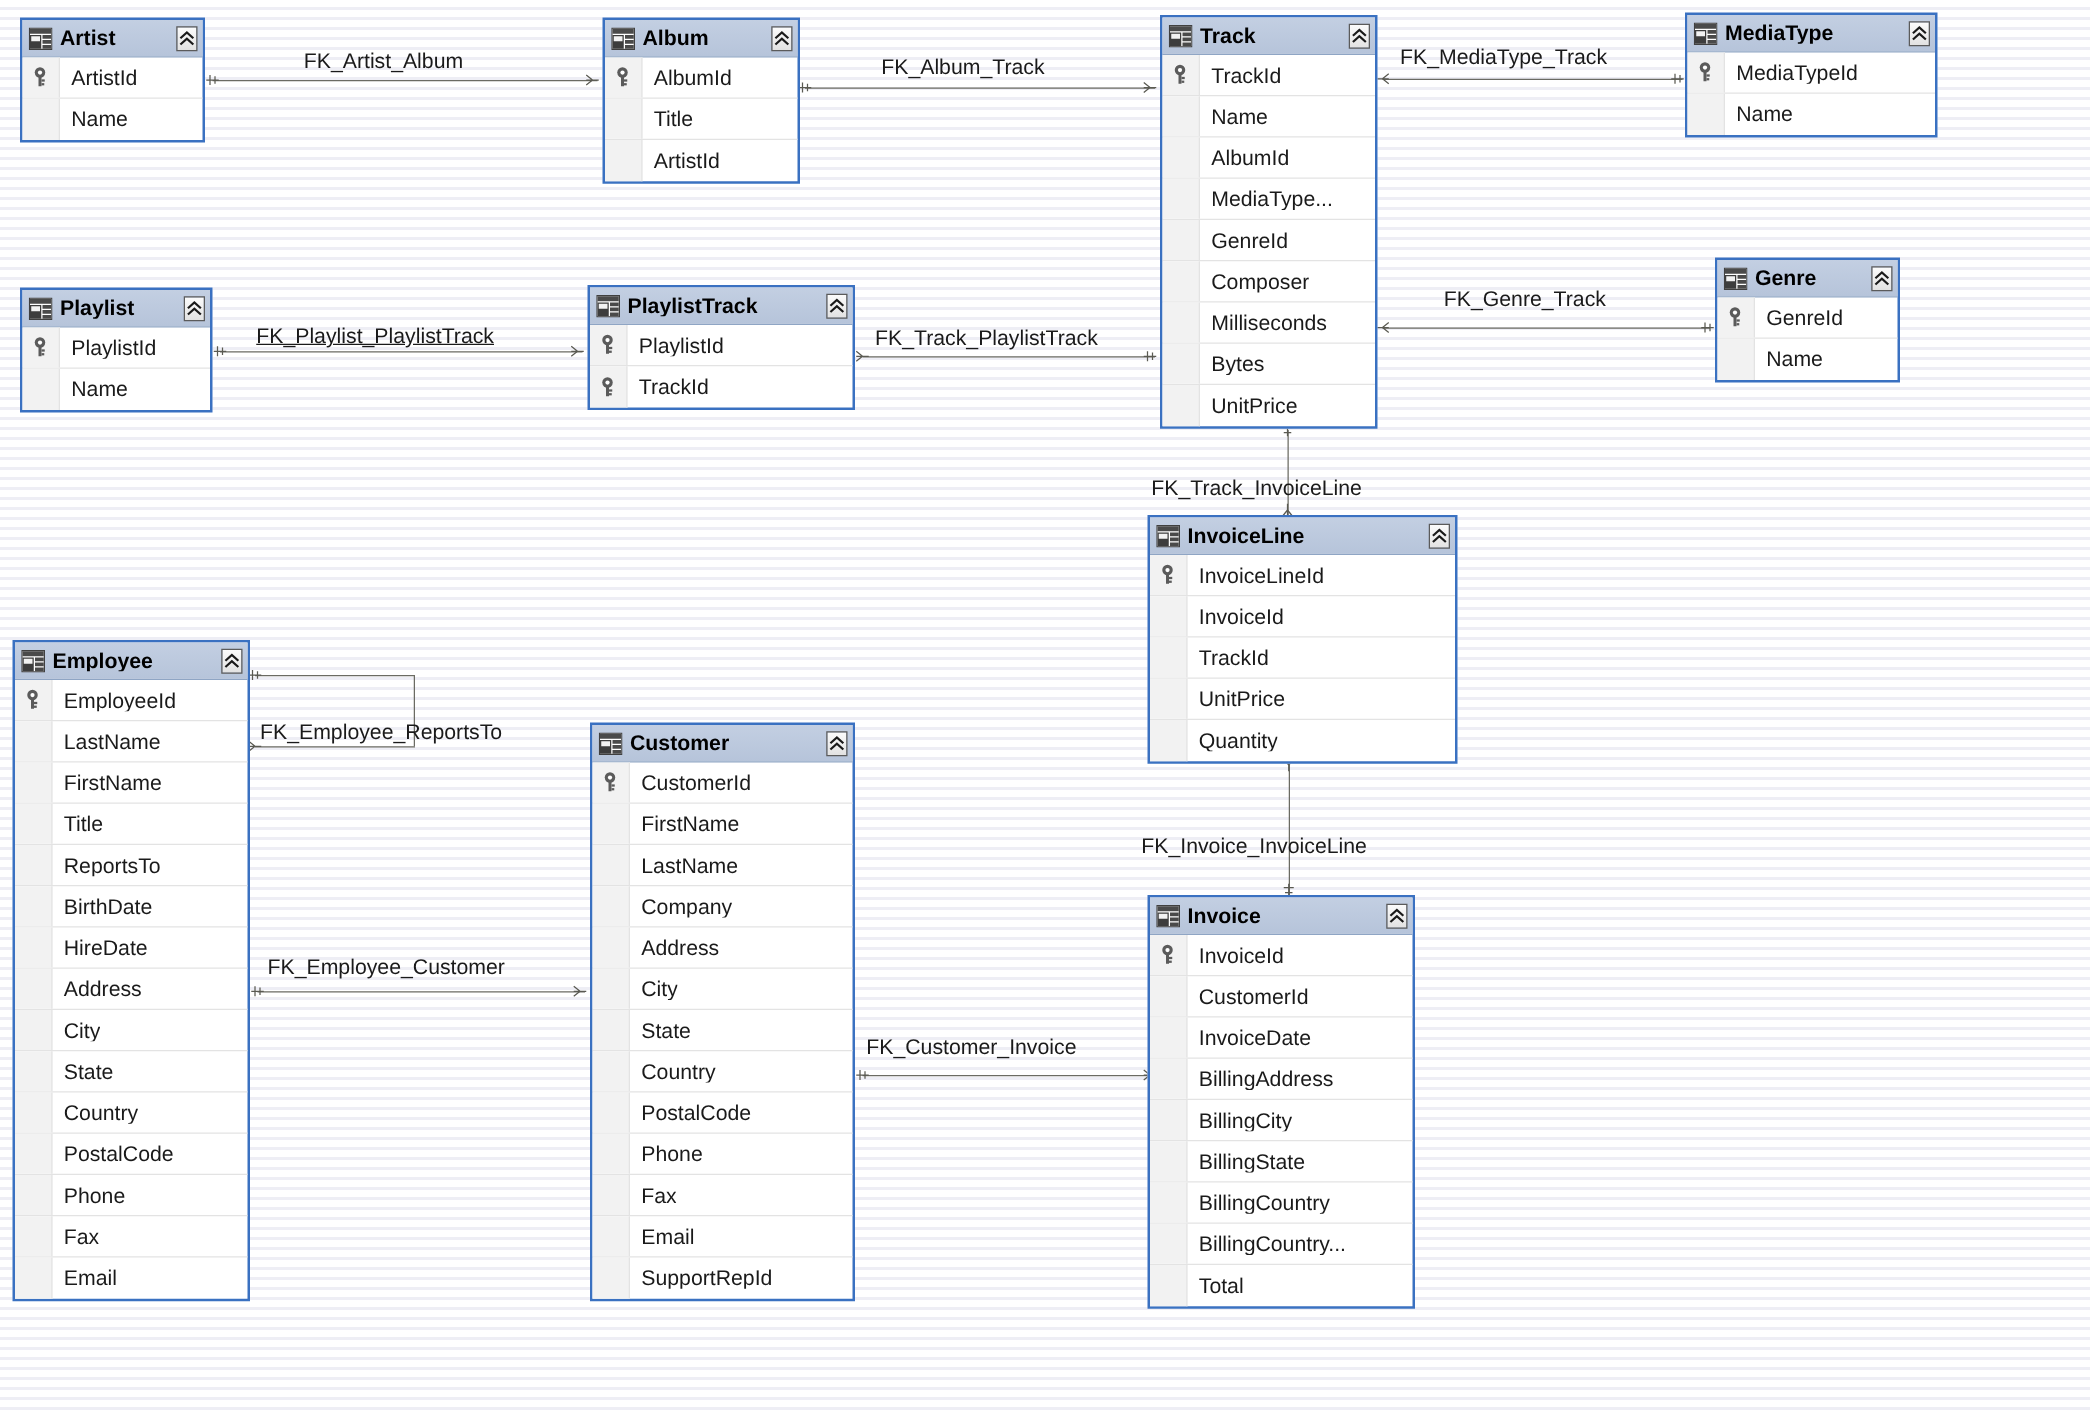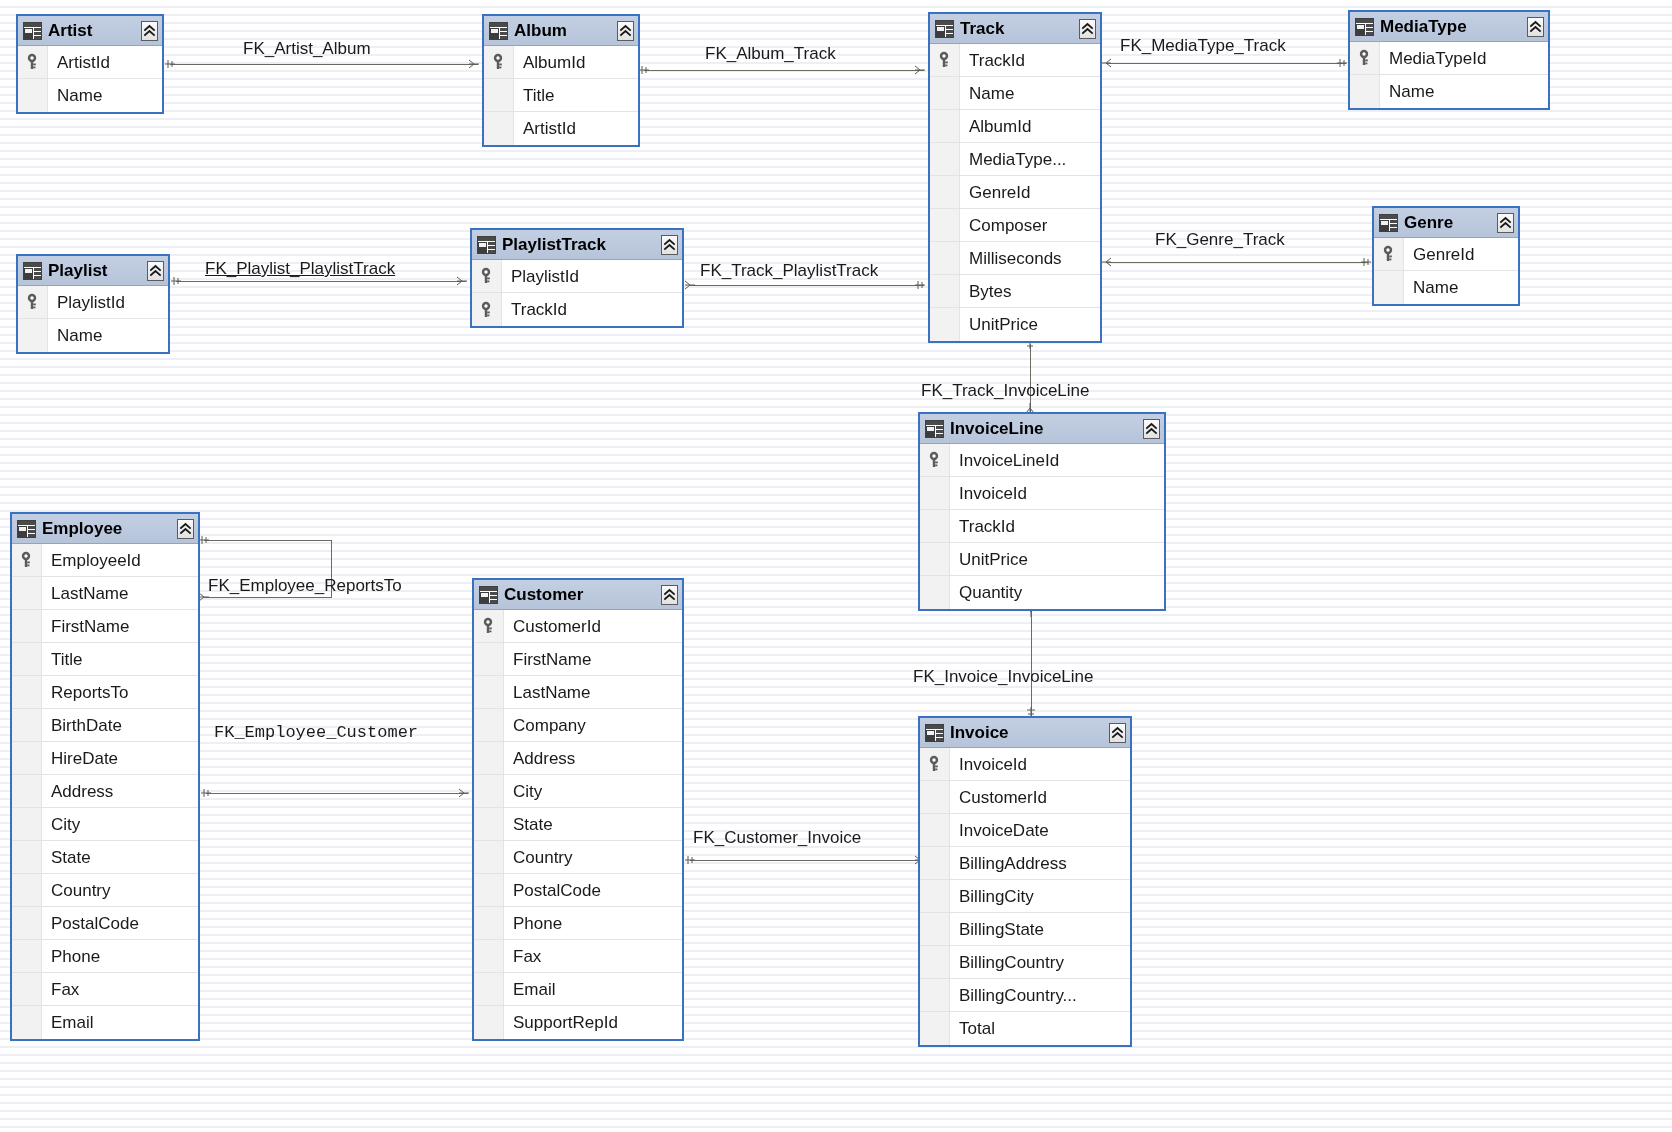--- a/index.html
+++ b/index.html
@@ -260,21 +260,21 @@
 
   <div class="rel-label" style="left:243px; top:40px;">FK_Artist_Album</div>
   <div class="rel-label" style="left:705px; top:45px;">FK_Album_Track</div>
   <div class="rel-label" style="left:1120px; top:37px;">FK_MediaType_Track</div>
   <div class="rel-label" style="left:205px; top:260px;text-decoration:underline;">FK_Playlist_PlaylistTrack</div>
   <div class="rel-label" style="left:700px; top:262px;">FK_Track_PlaylistTrack</div>
   <div class="rel-label" style="left:1155px; top:231px;text-align:right;">FK_Genre_Track</div>
   <div class="rel-label" style="left:921px; top:382px;">FK_Track_InvoiceLine</div>
   <div class="rel-label" style="left:913px; top:668px;">FK_Invoice_InvoiceLine</div>
   <div class="rel-label" style="left:208px; top:577px;">FK_Employee_ReportsTo</div>
-  <div class="rel-label" style="left:214px; top:724px;font-family:Liberation Mono, monospace;">FK_Employee_Customer</div>
+  <div class="rel-label" style="left:214px; top:765px;">FK_Employee_Customer</div>
   <div class="rel-label" style="left:693px; top:829px;">FK_Customer_Invoice</div>
 
   <div id="tables-layer">
       <div class="table-box" style="left: 16px; top: 14px; width: 148px;">
         <div class="tbl-header">
           <span>
             <svg class="tbl-icon" viewBox="0 0 19 18" xmlns="http://www.w3.org/2000/svg">
               <rect x="0.5" y="0.5" width="18" height="17" fill="#ffffff" stroke="#404040"></rect>
               <rect x="1" y="1" width="17" height="4" fill="#4a4a4a"></rect>
               <rect x="1" y="6" width="9" height="11" fill="#3d3d3d"></rect>
@@ -456,21 +456,21 @@
               </svg>
             </div>
             <div class="row-name">MediaTypeId</div>
           </div>
           <div class="tbl-row">
             <div class="row-gutter"></div>
             <div class="row-name">Name</div>
           </div>
         </div>
       </div>
-      <div class="table-box" style="left: 16px; top: 230px; width: 154px; margin-top: 24px;">
+      <div class="table-box" style="left: 16px; top: 230px; width: 154px;">
         <div class="tbl-header">
           <span>
             <svg class="tbl-icon" viewBox="0 0 19 18" xmlns="http://www.w3.org/2000/svg">
               <rect x="0.5" y="0.5" width="18" height="17" fill="#ffffff" stroke="#404040"></rect>
               <rect x="1" y="1" width="17" height="4" fill="#4a4a4a"></rect>
               <rect x="1" y="6" width="9" height="11" fill="#3d3d3d"></rect>
               <rect x="2" y="7" width="7" height="4" fill="#f2f2f2"></rect>
               <rect x="11" y="6" width="7" height="3" fill="#4a4a4a"></rect>
               <rect x="11" y="10" width="7" height="3" fill="#4a4a4a"></rect>
               <rect x="11" y="14" width="7" height="3" fill="#4a4a4a"></rect>

